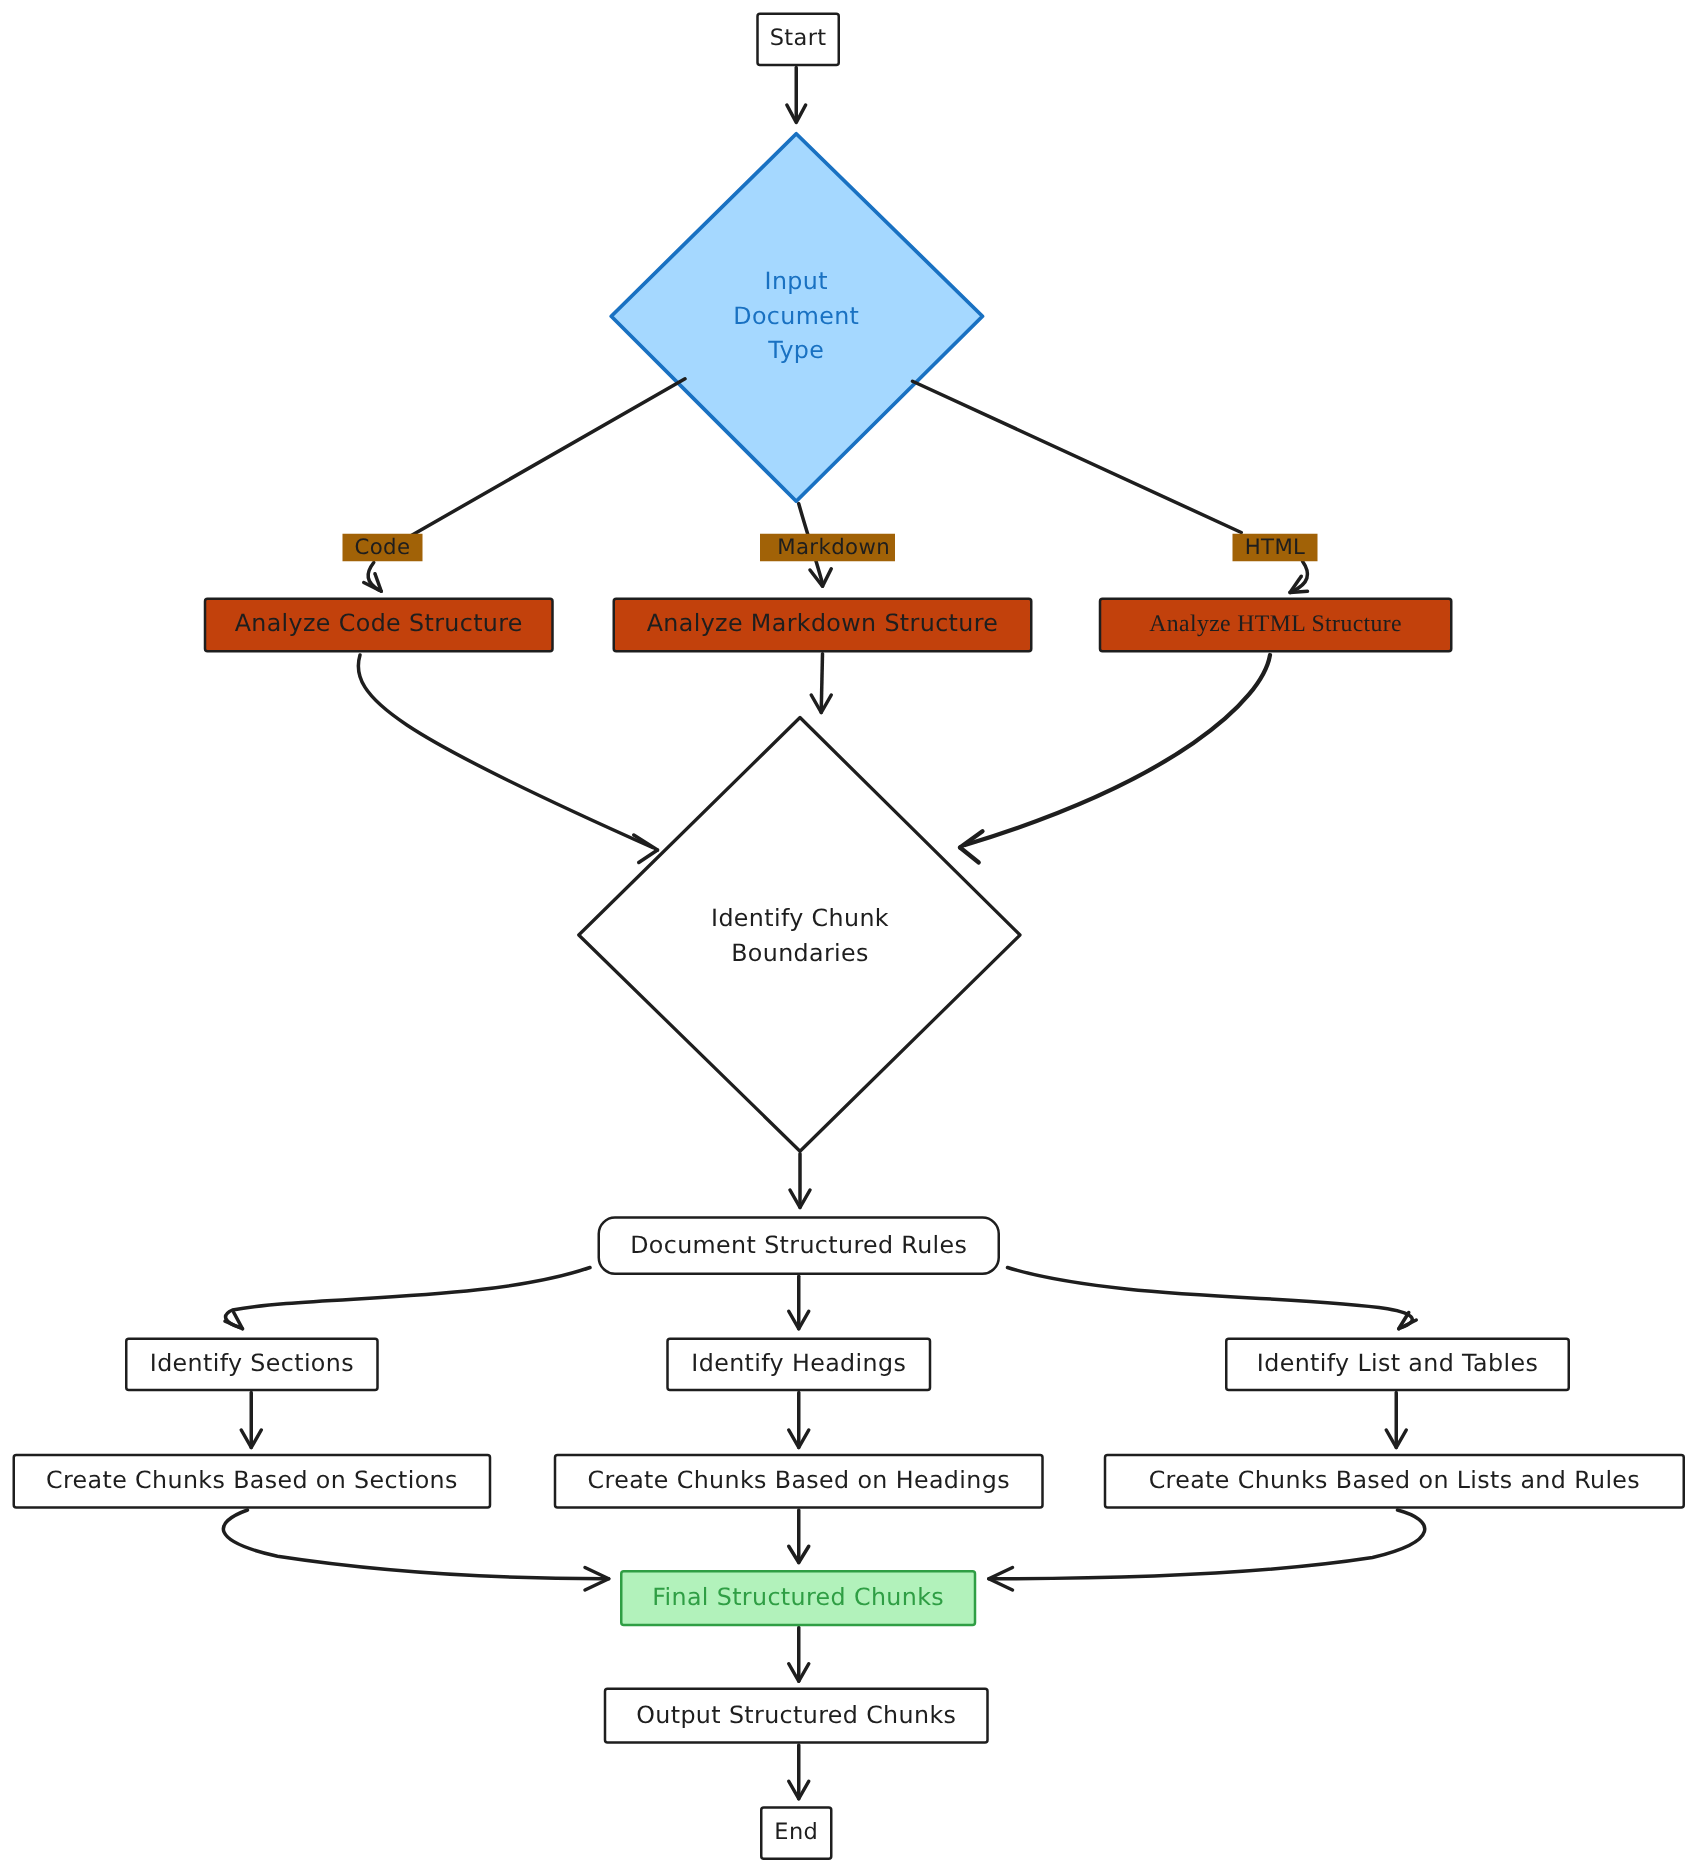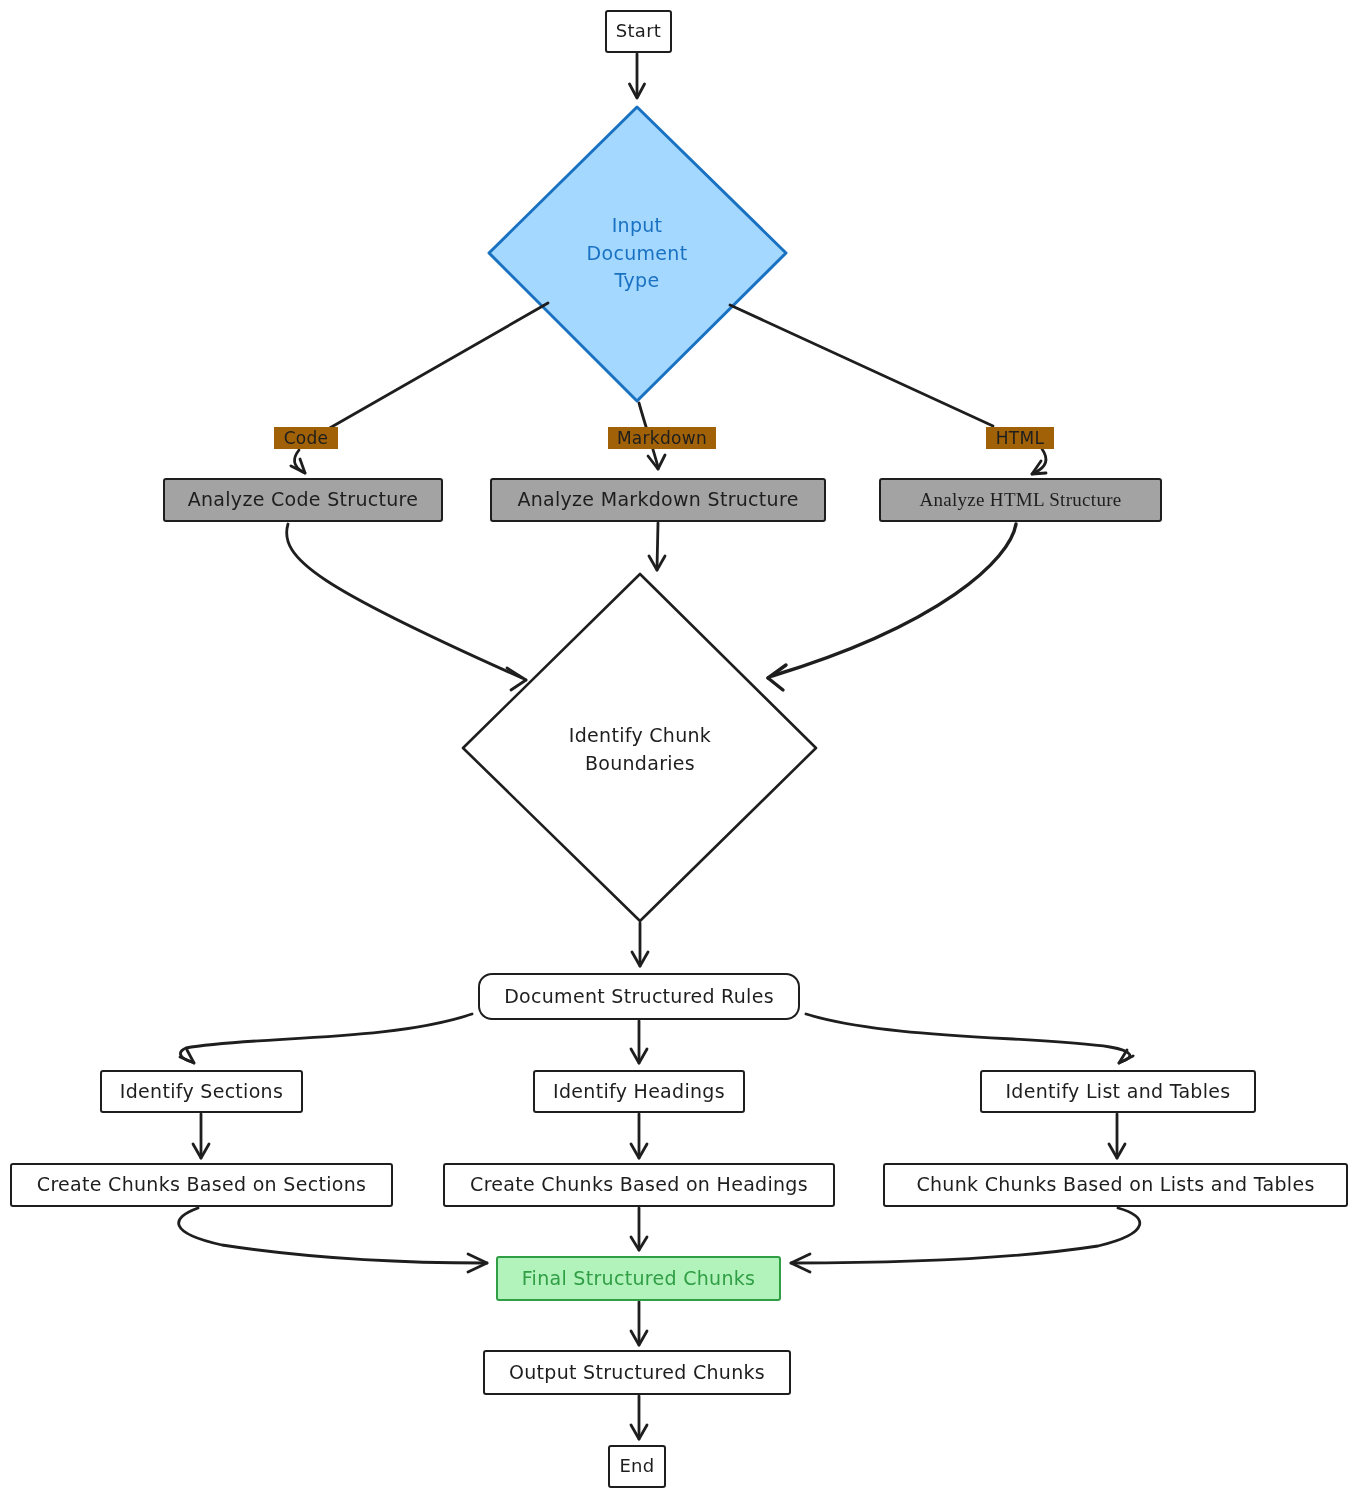--- a/index.html
+++ b/index.html
@@ -30,21 +30,21 @@
     align-items: center;
     justify-content: center;
     text-align: left;
     font-size: 19px;
     letter-spacing: 0.3px;
     border-radius: 3px;
     line-height: 1.25;
   }
   .node.terminal { font-size: 18px; }
   .node.proc-yellow {
-    background: #a3a3a3;
+    background: #c2410c;
     border-color: #1e1e1e;
   }
   .node.result {
     background: #b2f2bb;
     border-color: #2f9e44;
     color: #2f9e44;
   }
   .node.rounded { border-radius: 14px; }
   .diamond-label {
     position: absolute;
@@ -222,27 +222,27 @@
   <div class="node" style="left:100px; top:1070px; width:203px; height:43px;">Identify Sections</div>
 
   <div class="node" style="left:533px; top:1070px; width:212px; height:43px;">Identify Headings</div>
 
   <div class="node" style="left:980px; top:1070px; width:276px; height:43px;">Identify List and Tables</div>
 
   <div class="node" style="left:10px; top:1163px; width:383px; height:44px;">Create Chunks Based on Sections</div>
 
   <div class="node" style="left:443px; top:1163px; width:392px; height:44px;">Create Chunks Based on Headings</div>
 
-  <div class="node" style="left:883px; top:1163px; width:465px; height:44px;">Chunk Chunks Based on Lists and Tables</div>
+  <div class="node" style="left:883px; top:1163px; width:465px; height:44px;">Create Chunks Based on Lists and Rules</div>
 
   <div class="node result" style="left:496px; top:1256px; width:285px; height:45px;">Final Structured Chunks</div>
 
   <div class="node" style="left:483px; top:1350px; width:308px; height:45px;">Output Structured Chunks</div>
 
   <div class="node terminal" style="left:608px; top:1445px; width:58px; height:43px;">End</div>
 
   <div class="edge-label" style="left:274px; top:427px; width:56px;">Code</div>
 
-  <div class="edge-label" style="left:608px; top:427px; width:100px;">Markdown</div>
+  <div class="edge-label" style="left:608px; top:427px; width:100px;text-align:right;">Markdown</div>
 
   <div class="edge-label" style="left:986px; top:427px; width:60px;">HTML</div>
 
 </div>
 
 </body></html>

